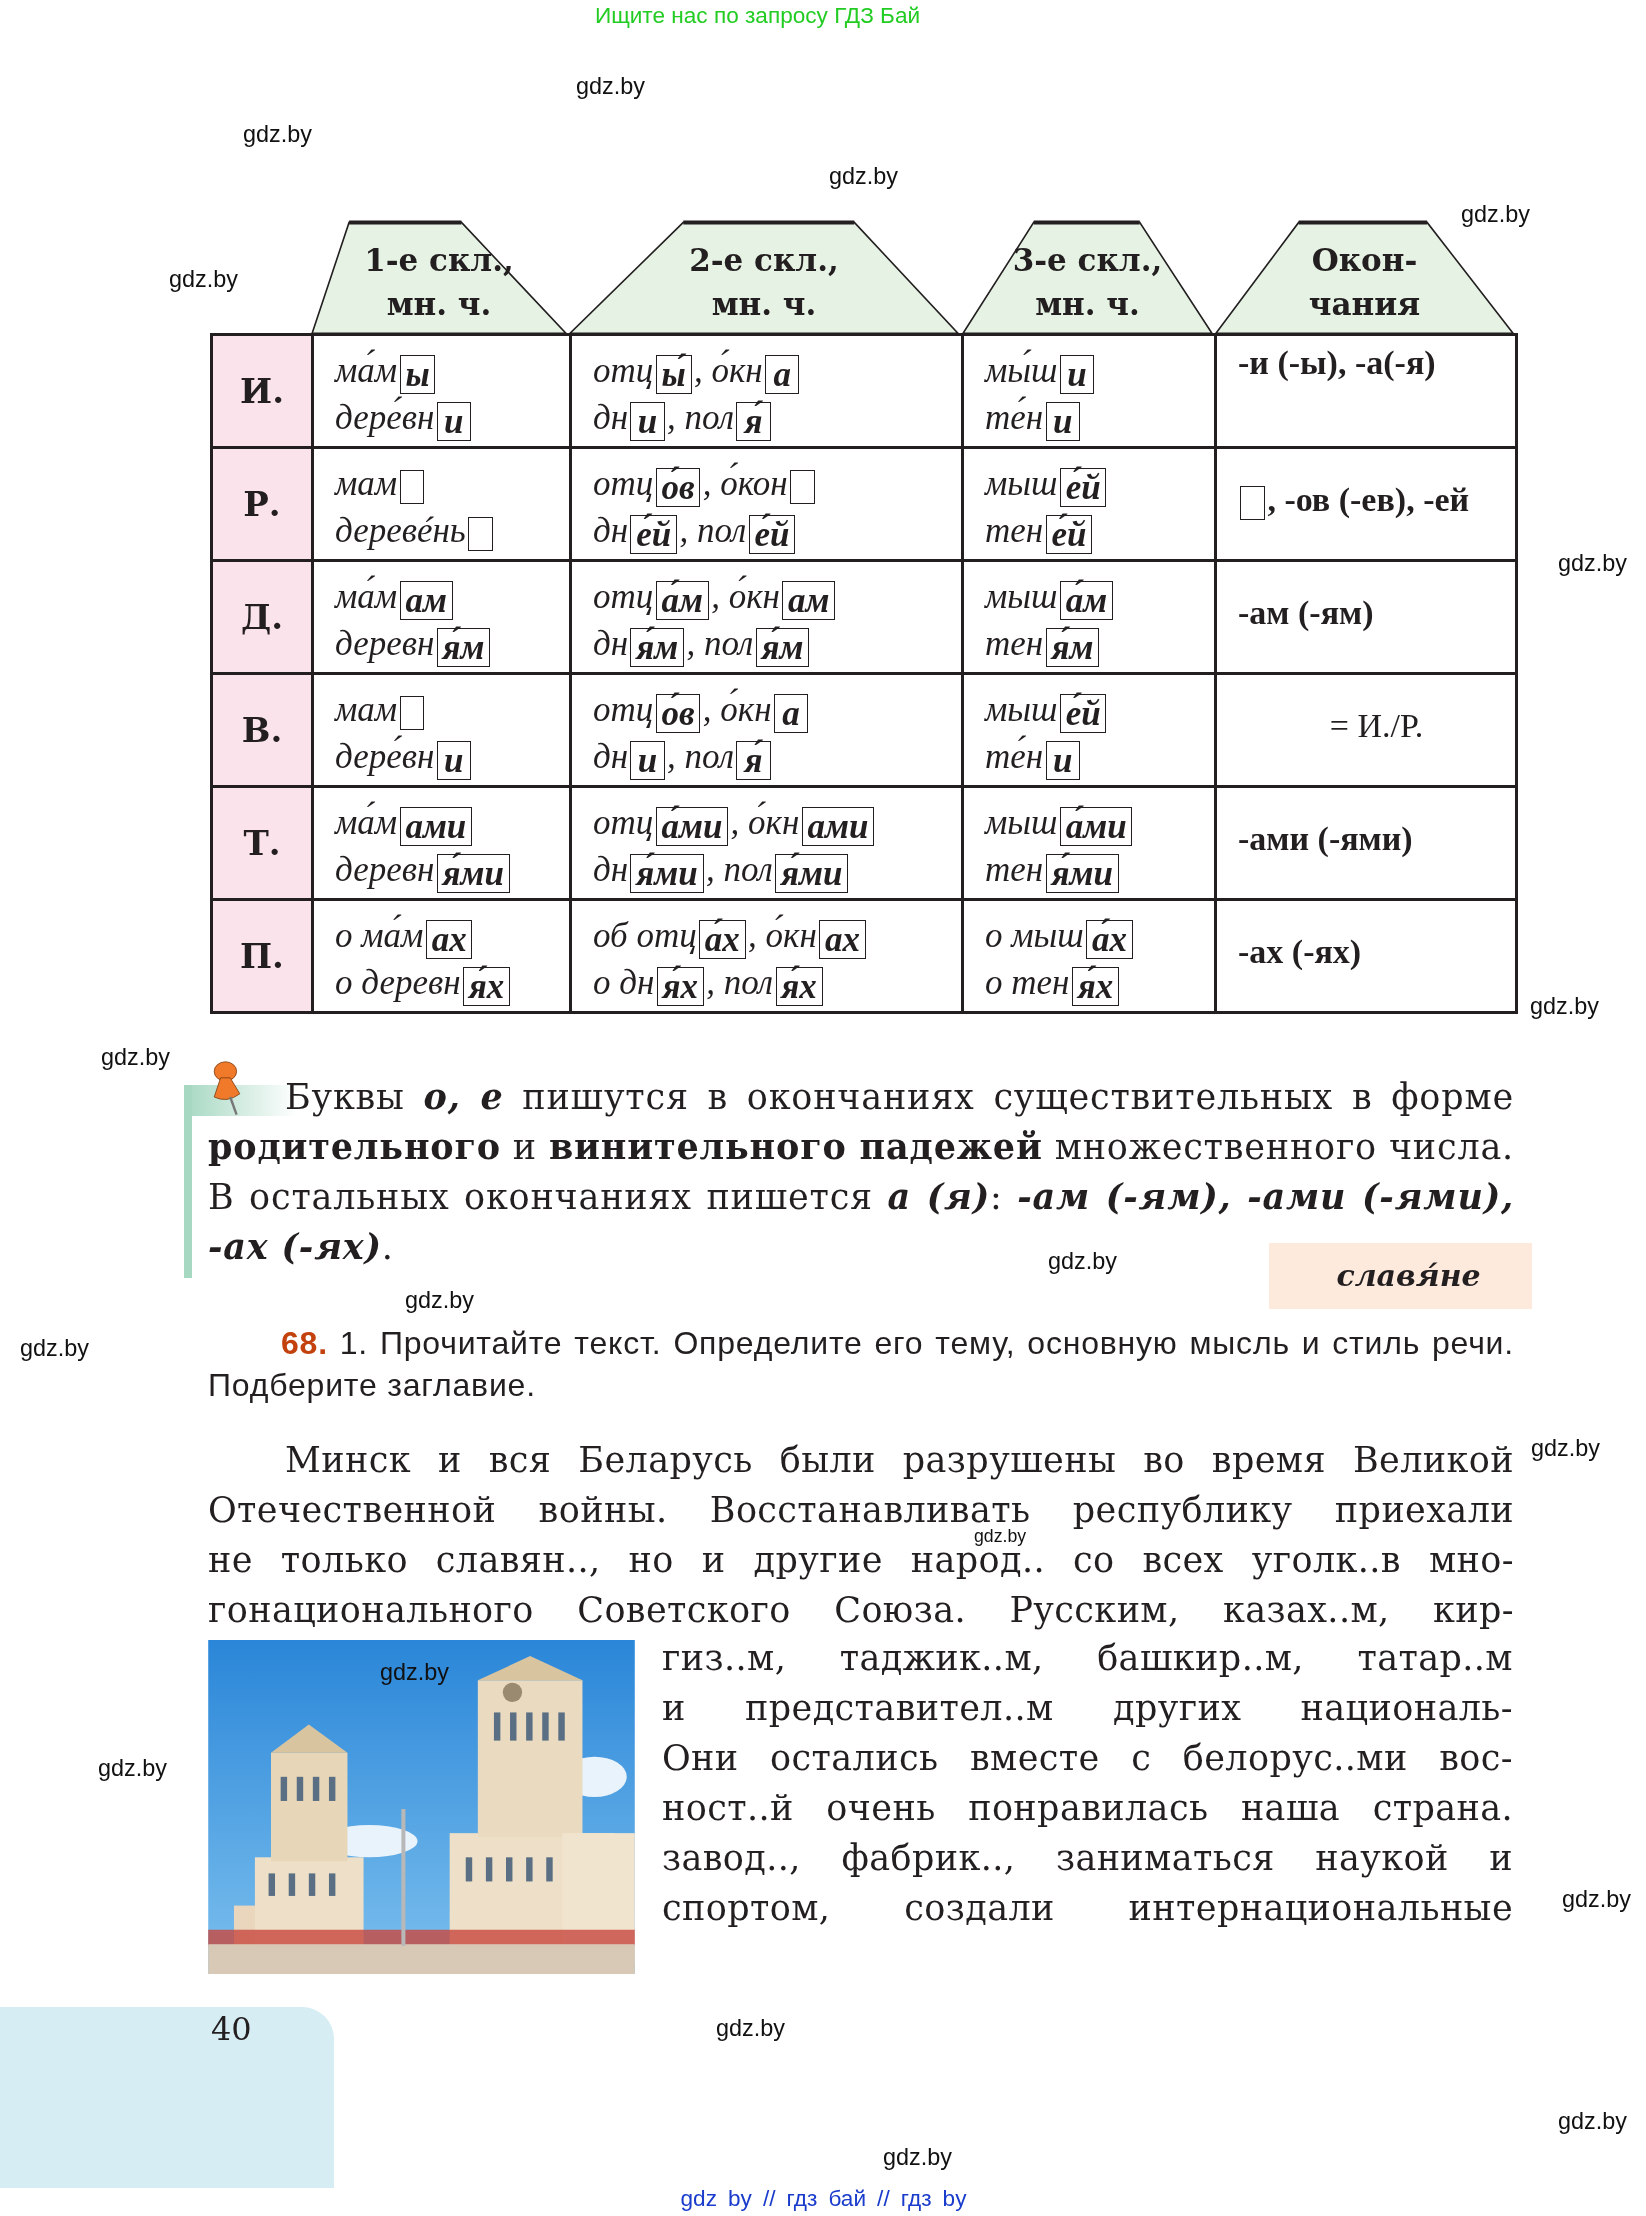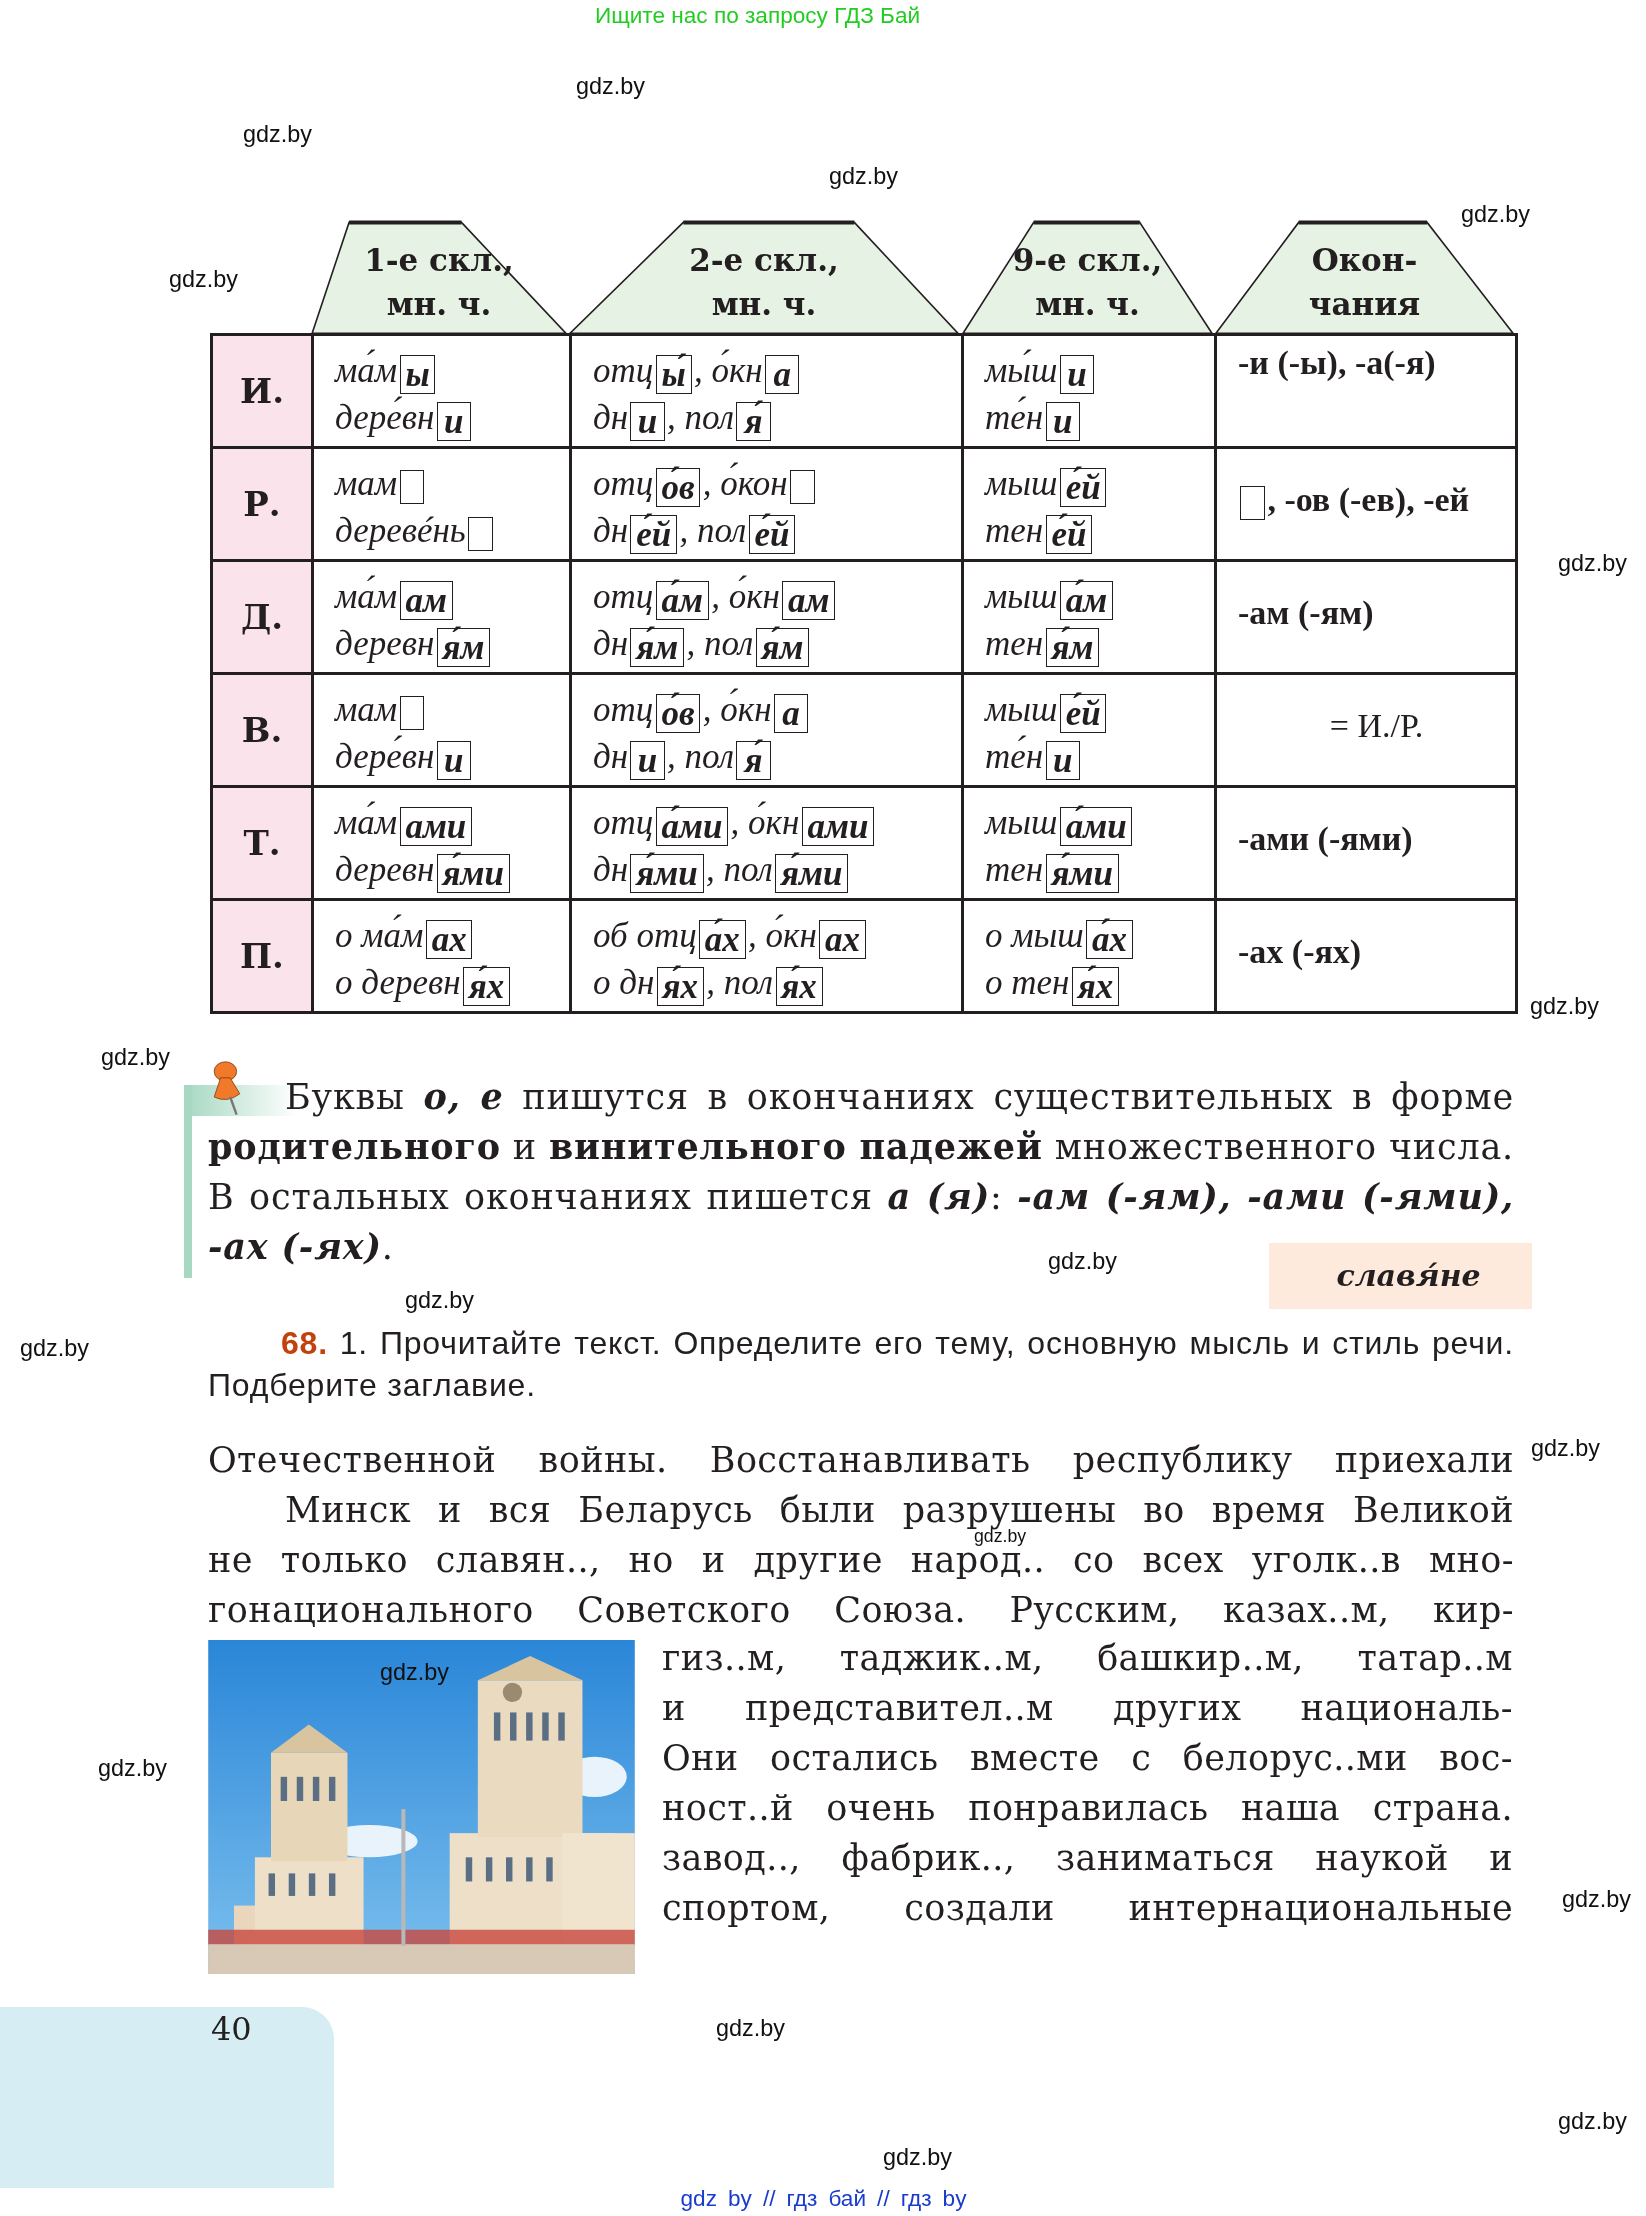--- a/index.html
+++ b/index.html
@@ -96,21 +96,21 @@
       <div>2-е скл.,</div>
       <div>мн. ч.</div>
     </div>
 </div>
 <div class="hdr" style="left:961px;width:253px">
   <svg width="253" height="114" viewBox="0 0 314 142">
       <polygon points="90,3 222,3 312,141 2,141" fill="#e6f3e4" stroke="#231f20" stroke-width="2"></polygon>
       <line x1="90" y1="3" x2="222" y2="3" stroke="#231f20" stroke-width="5"></line>
     </svg>
   <div class="hdr-text">
-      <div>9-е скл.,</div>
+      <div>3-е скл.,</div>
       <div>мн. ч.</div>
     </div>
 </div>
 <div class="hdr" style="left:1214px;width:301px">
   <svg width="301" height="114" viewBox="0 0 374 142">
       <polygon points="105,3 265,3 372,141 2,141" fill="#e6f3e4" stroke="#231f20" stroke-width="2"></polygon>
       <line x1="105" y1="3" x2="265" y2="3" stroke="#231f20" stroke-width="5"></line>
     </svg>
   <div class="hdr-text">
       <div>Окон-</div>
@@ -273,22 +273,22 @@
   <ellipse cx="28" cy="18" rx="14" ry="12" fill="#f07a2a" stroke="#7a3a10" stroke-width="1"></ellipse>
   <path d="M22 26 L14 50 Q30 58 46 46 L34 26 Z" fill="#f07a2a" stroke="#7a3a10" stroke-width="1"></path>
   <line x1="34" y1="50" x2="42" y2="72" stroke="#777" stroke-width="3"></line>
 </svg>
 <div class="rule-text"><span class="ind"></span><span>Буквы </span><i>о, е</i><span> пишутся в окончаниях существительных в фор­ме </span><b>родительного</b><span> и </span><b>винительного падежей</b><span> множественного числа. В остальных окончаниях пишется </span><i>а (я)</i><span>: </span><i>-ам (-ям), -ами (-ями), -ах (-ях)</i><span>.</span></div>
 <div class="vocab">славя́не</div>
 
 <div class="ex"><span class="num">68.</span> <span>1. Прочитайте текст. Определите его тему, основную мысль и стиль речи. Подберите заглавие.</span></div>
 
 <div class="para" style="left:208px;top:1435px;width:1306px">
+  <span class="line" style="padding-left:77px">Минск и вся Беларусь были  разрушены во время Великой</span>
   <span class="line">Отечественной войны. Восстанавливать республику приехали</span>
-  <span class="line" style="padding-left:77px">Минск и вся Беларусь были  разрушены во время Великой</span>
   <span class="line">не только славян.., но и другие народ.. со всех уголк..в мно-</span>
   <span class="line">гонационального Советского Союза. Русским, казах..м, кир-</span>
 </div>
 <div class="para" style="left:662px;top:1633px;width:851px">
   <span class="line">гиз..м, таджик..м, башкир..м, татар..м</span>
   <span class="line">и представител..м других националь-</span>
   <span class="line">Они остались вместе с белорус..ми вос-</span>
   <span class="line">ност..й очень понравилась наша страна.</span>
   <span class="line">завод.., фабрик.., заниматься наукой и</span>
   <span class="line">спортом, создали интернациональные</span>

